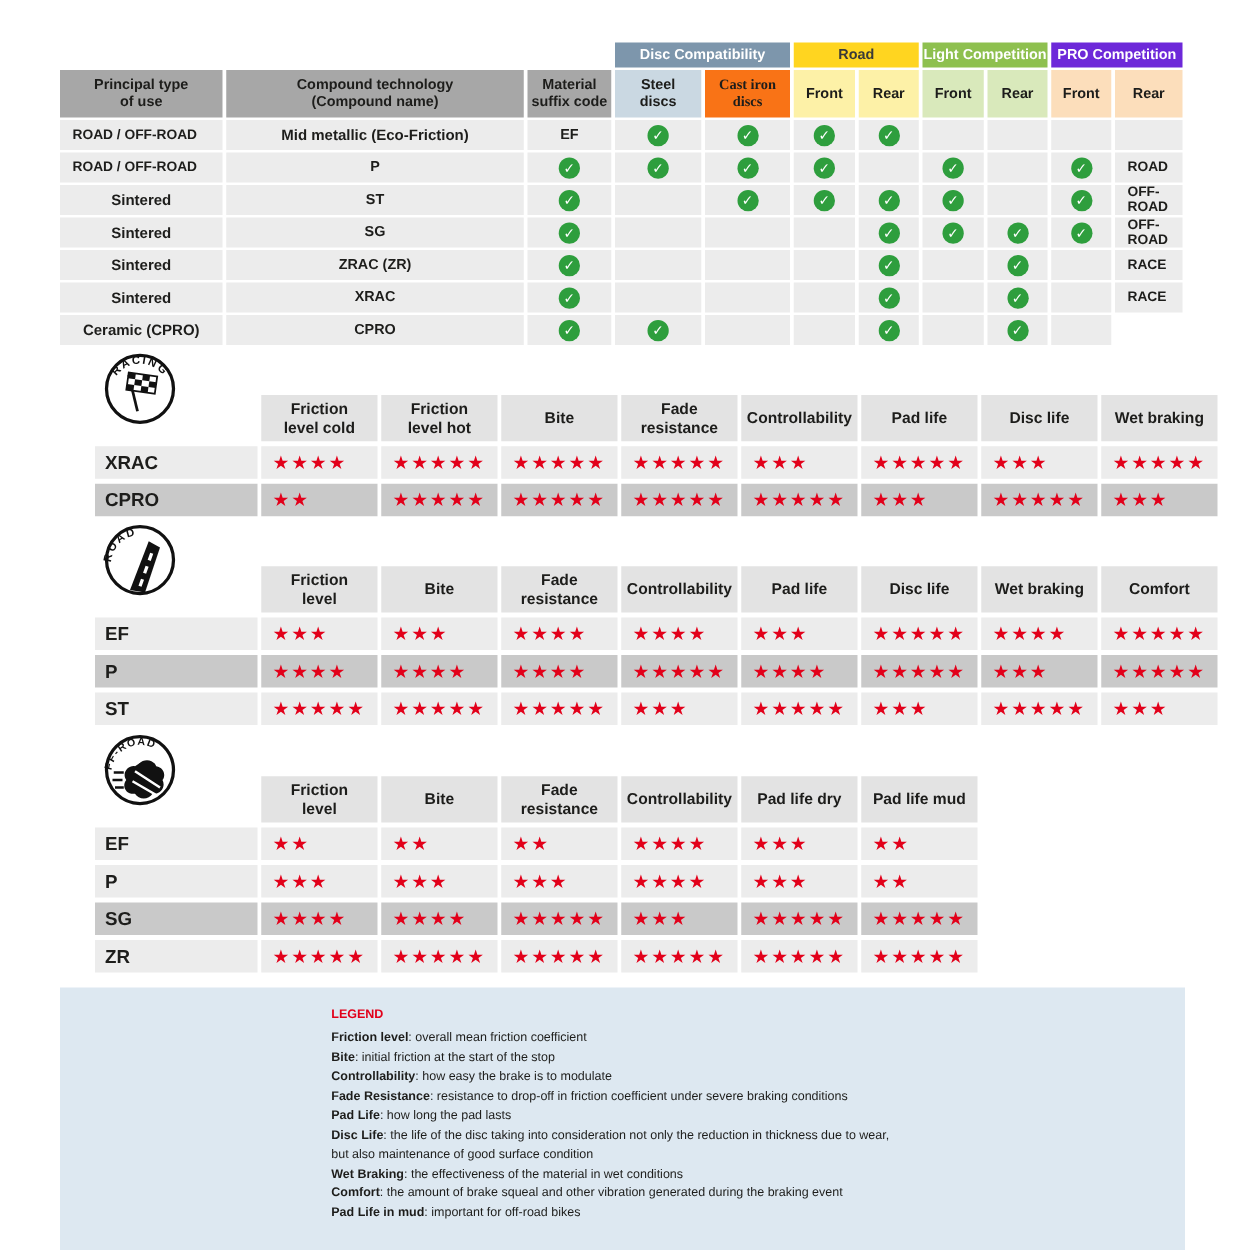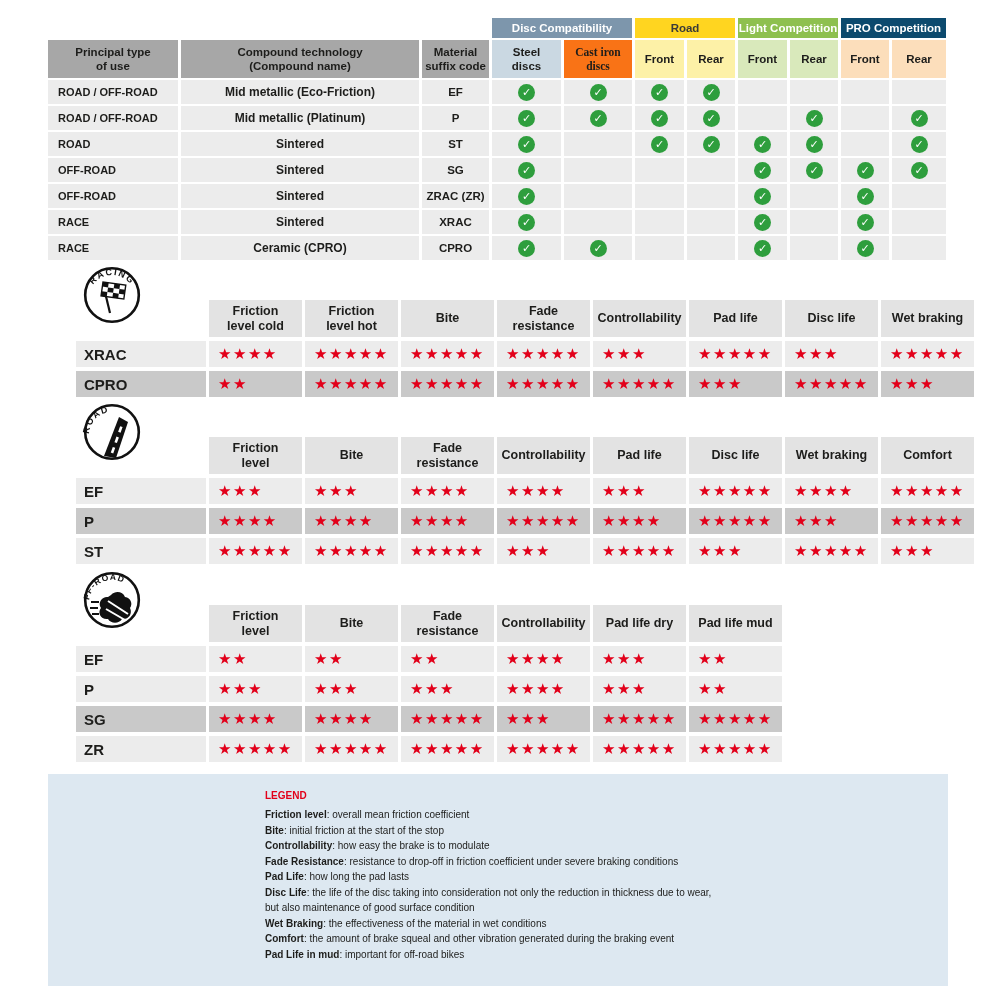--- a/index.html
+++ b/index.html
@@ -1,18 +1,18 @@
 <!DOCTYPE html>
 <html><head>
 <meta charset="utf-8">
 <style>
   * { margin:0; padding:0; box-sizing:border-box; }
   html,body { width:1000px; height:1000px; background:#fff; overflow:hidden;
     font-family:"Liberation Sans","DejaVu Sans",sans-serif; color:#1d1d1b; }
-  .page { position:relative; width:1000px; height:1000px; padding:18px 0 0 48px; }
+  .page { position:relative; width:1000px; height:1000px; padding:34px 0 0 48px; }
 
   
   .compat { display:grid;
     grid-template-columns:130px 238px 67px 69px 68px 49px 48px 49px 48px 48px 54px;
     column-gap:3px; row-gap:2px; width:898px; }
   .compat .group { height:20px; display:flex; align-items:center; justify-content:center;
     font-size:11.5px; font-weight:bold; }
   .compat .spacer { background:transparent; }
   .compat .head, .compat .sub { height:38px; display:flex; align-items:center; justify-content:center;
     text-align:center; font-size:11.5px; font-weight:bold; white-space:pre-line; line-height:1.25; }
@@ -56,21 +56,21 @@
 </head>
 <body>
 
 <div class="page">
 
   <div class="compat">
       <div class="group spacer" style="grid-column: span 3;"></div>
       <div class="group" style="grid-column: span 2; background: rgb(125, 150, 172); color: rgb(255, 255, 255);">Disc Compatibility</div>
       <div class="group" style="grid-column: span 2; background: rgb(255, 213, 32); color: rgb(58, 58, 56);">Road</div>
       <div class="group" style="grid-column: span 2; background: rgb(142, 192, 79); color: rgb(255, 255, 255);">Light Competition</div>
-      <div class="group" style="grid-column: span 2; background: #0c4a6e; color: rgb(255, 255, 255); text-align: right;">PRO Competition</div>
+      <div class="group" style="grid-column: span 2; background: #6d28d9; color: rgb(255, 255, 255); text-align: right;">PRO Competition</div>
       <div class="head">Principal type
 of use</div>
       <div class="head">Compound technology
 (Compound name)</div>
       <div class="head">Material
 suffix code</div>
       <div class="sub" style="background: rgb(202, 216, 226);">Steel
 discs</div>
       <div class="sub" style="background: #f97316; font-family: Liberation Serif, serif;">Cast iron
 discs</div>
@@ -93,21 +93,20 @@
         <div class="check">✓</div>
       </div>
       <div class="cell">
         <div class="check">✓</div>
       </div>
       <div class="cell"></div>
       <div class="cell"></div>
       <div class="cell"></div>
       <div class="cell"></div>
       <div class="cell use">ROAD / OFF-ROAD</div>
-      <div class="cell compound">Mid metallic (Platinum)</div>
       <div class="cell code">P</div>
       <div class="cell">
         <div class="check">✓</div>
       </div>
       <div class="cell">
         <div class="check">✓</div>
       </div>
       <div class="cell">
         <div class="check">✓</div>
       </div>

